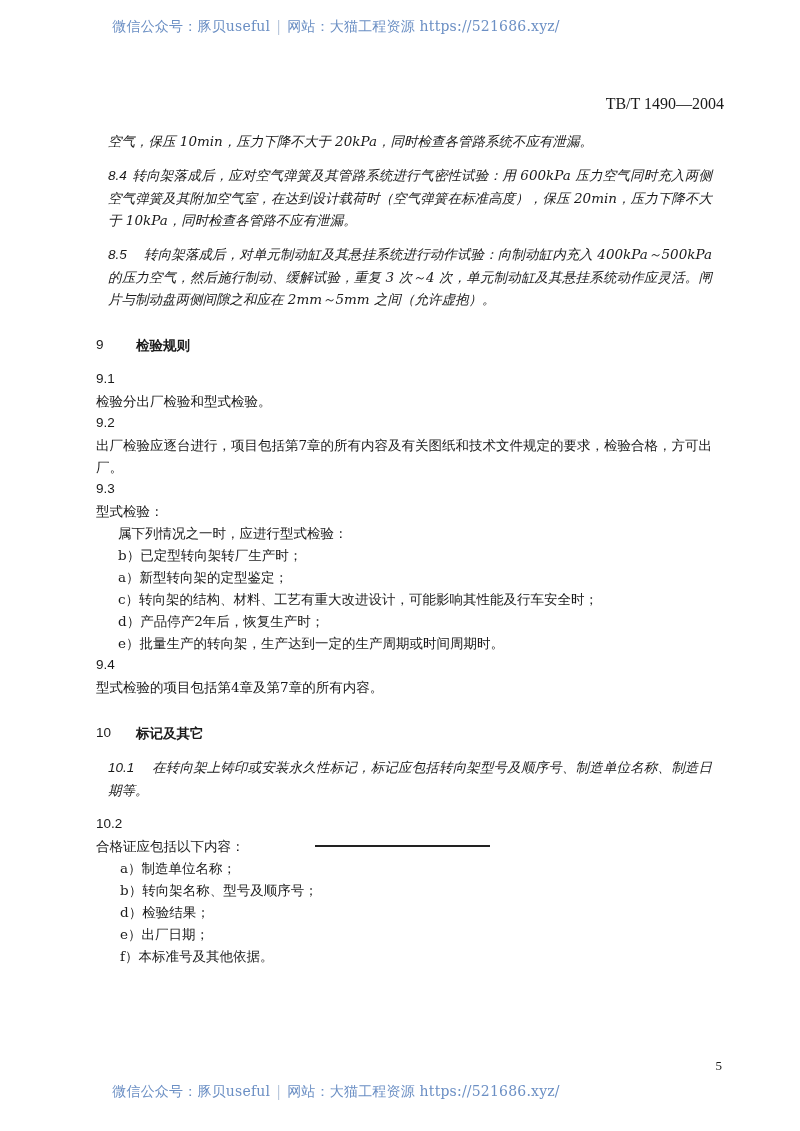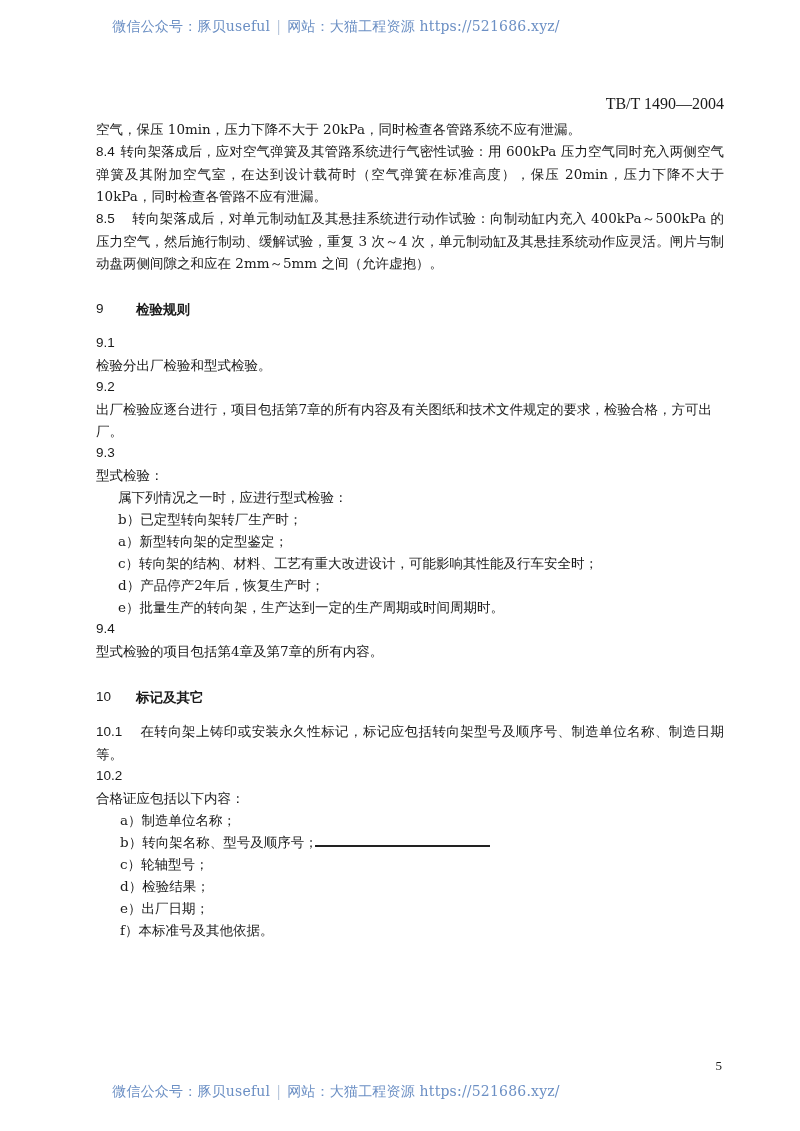--- a/index.html
+++ b/index.html
@@ -6,21 +6,21 @@
     body { width: 800px; height: 1131px; position: relative; overflow: hidden;
            font-family: "DejaVu Serif", "Liberation Serif", serif; color: #1a1a1a; }
     .watermark { position: absolute; left: 0; width: 672px; text-align: center;
                  font-size: 14px; color: #6b8fc4; font-family: "DejaVu Serif", serif; letter-spacing: 0.2px; }
     .watermark .sep { color: #b8c6dc; margin: 0 6px; }
     .wm-top { top: 18px; }
     .wm-bottom { top: 1083px; }
     .std-code { position: absolute; right: 76px; top: 95px; font-size: 16px;
                 font-family: "Liberation Serif", serif; }
     .content { position: absolute; left: 96px; top: 118px; width: 628px; font-size: 13.5px; line-height: 22px; }
-    .p { margin: 0; text-align: justify; }
+    .p { margin: 12px; text-align: justify; font-style: italic; }
     .num { font-family: "Liberation Sans", sans-serif; display: inline-block; }
     .clause { display: flex; flex-direction: column; }
     .clause .num { width: 40px; flex: none; }
     .clause .txt { flex: 1; }
     .heading { display: flex; margin-top: 24px; margin-bottom: 12px;
                font-family: "DejaVu Sans", sans-serif; font-weight: bold; font-size: 13.5px; }
     .heading .num { width: 40px; font-weight: normal; }
     .sub { padding-left: 22px; }
     .sub2 { padding-left: 24px; }
     .divider { position: absolute; left: 315px; top: 845px; width: 175px; height: 2px; background: #222; }
@@ -71,21 +71,20 @@
     <span class="num">10</span>
     <span>标记及其它</span>
   </div>
   <p class="p"><span class="num" style="width:44px">10.1</span><span>在转向架上铸印或安装永久性标记，标记应包括转向架型号及顺序号、制造单位名称、制造日期等。</span></p>
   <div class="clause">
       <span class="num" style="width:44px">10.2</span>
       <span class="txt">合格证应包括以下内容：</span>
     </div>
   <div class="sub2">a）制造单位名称；</div>
   <div class="sub2">b）转向架名称、型号及顺序号；</div>
-  <div class="sub2">c）轮轴型号；</div>
   <div class="sub2">d）检验结果；</div>
   <div class="sub2">e）出厂日期；</div>
   <div class="sub2">f）本标准号及其他依据。</div>
 </div>
 
 <div class="divider"></div>
 
 <div class="page-num">5</div>
 
 <div class="watermark wm-bottom">

